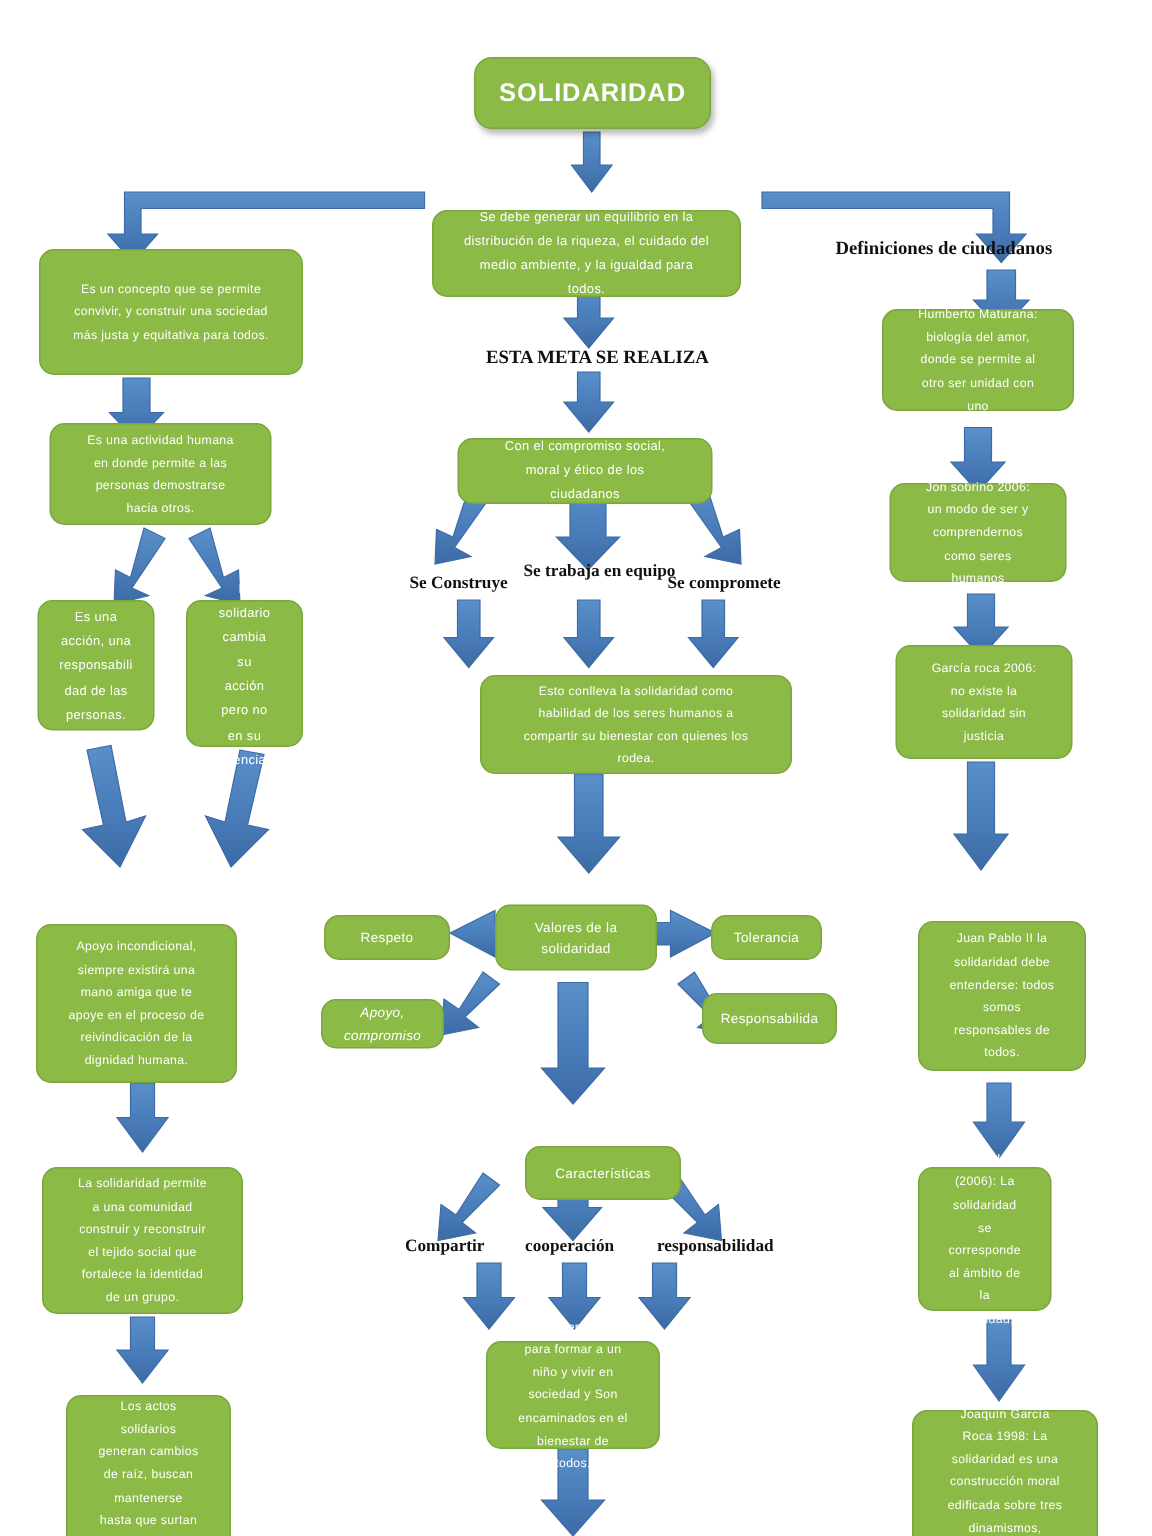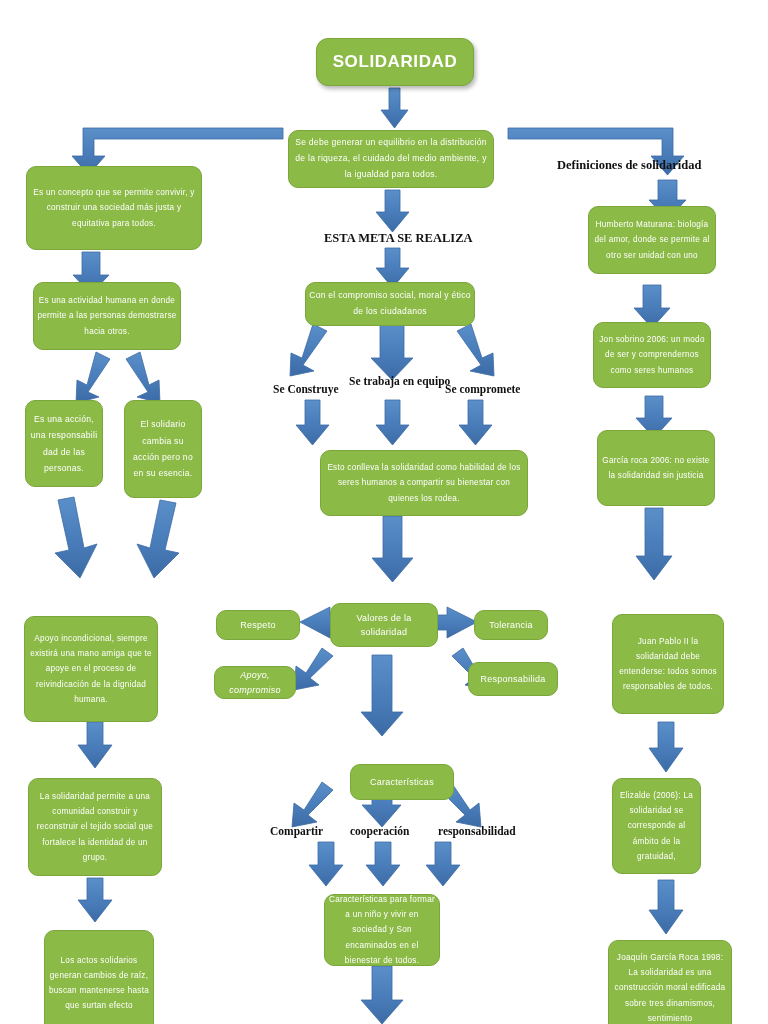--- a/index.html
+++ b/index.html
@@ -14,29 +14,29 @@
     background:#8cba47;
     border:1px solid #7aa63c;
     border-radius:10px;
     color:#ffffff;
     display:flex;align-items:center;justify-content:center;text-align:center;
     font-family:"Liberation Sans", sans-serif;
     font-size:8.2px;
     line-height:1.85;
     letter-spacing:.25px;
     box-sizing:border-box;
-    padding:4px 3px;
+    padding:4px 20px;
     z-index:3;
   }
   .node.title{
     background:#8cba47;border-radius:12px;
     font-size:17px;font-weight:bold;letter-spacing:.6px;line-height:1.2;
     box-shadow:2px 3px 4px rgba(0,0,0,.28);
   }
-  .node.mid{font-size:8.6px;}
+  .node.mid{font-size:8.6px;margin-top:10px;}
   .node.small{font-size:8.6px;line-height:1.9;}
   .node.val{font-size:9px;line-height:1.6;}
   .label{
     position:absolute;
     font-family:"Liberation Serif", serif;
     font-weight:bold;
     color:#111111;
     font-size:11.5px;
     white-space:nowrap;
     z-index:4;
@@ -131,21 +131,21 @@
   <div class="node mid" style="left:305px;top:282px;width:170px;height:44px;">Con el compromiso social, moral y ético de los ciudadanos</div>
 
   <div class="label" style="left:349px;top:355px;margin-top:20px;">Se trabaja en equipo</div>
 
   <div class="label" style="left:273px;top:383px;">Se Construye</div>
 
   <div class="label" style="left:445px;top:383px;">Se compromete</div>
 
   <div class="node" style="left:288px;top:450px;width:208px;height:66px;margin-left:32px;">Esto conlleva la solidaridad como habilidad de los seres humanos a compartir su bienestar con quienes los rodea.</div>
 
-  <div class="label big" style="left:557px;top:158px;">Definiciones de solidaridad</div>
+  <div class="label big" style="left:557px;top:158px;">Definiciones de ciudadanos</div>
 
   <div class="node" style="left:588px;top:206px;width:128px;height:68px;">Humberto Maturana: biología del amor, donde se permite al otro ser unidad con uno</div>
 
   <div class="node" style="left:593px;top:322px;width:118px;height:66px;">Jon sobrino 2006: un modo de ser y comprendernos como seres humanos</div>
 
   <div class="node" style="left:597px;top:430px;width:118px;height:76px;">García roca 2006: no existe la solidaridad sin justicia</div>
 
   <div class="node" style="left:24px;top:616px;width:134px;height:106px;">Apoyo incondicional, siempre existirá una mano amiga que te apoye en el proceso de reivindicación de la dignidad humana.</div>
 
   <div class="node" style="left:28px;top:778px;width:134px;height:98px;">La solidaridad permite a una comunidad construir y reconstruir el tejido social que fortalece la identidad de un grupo.</div>

